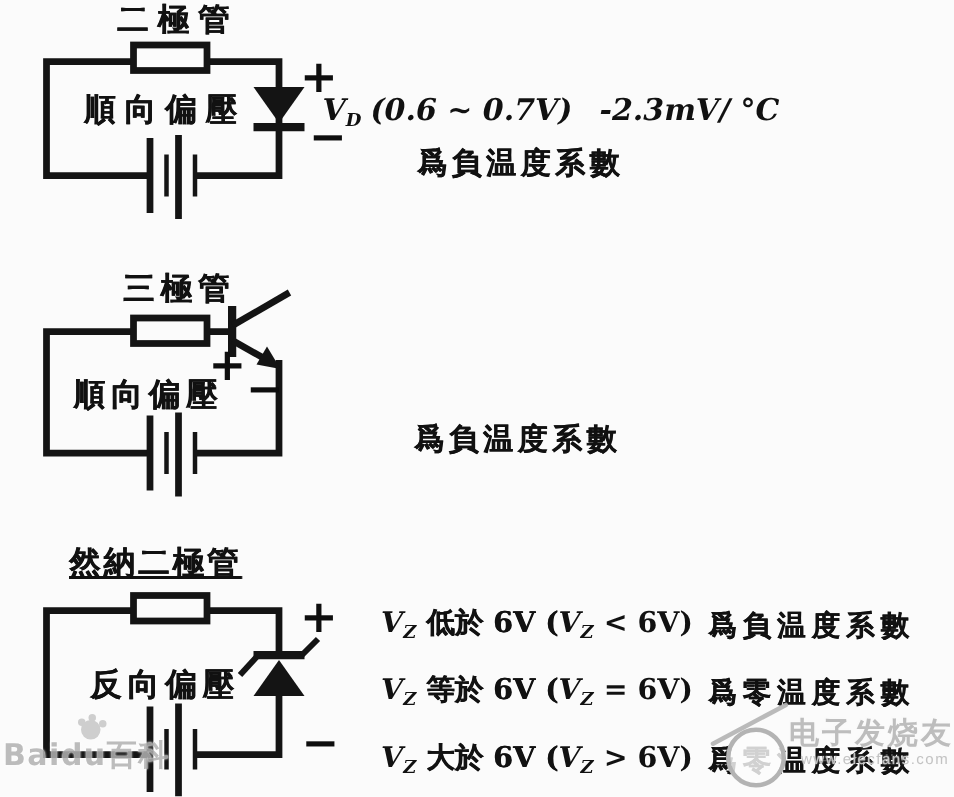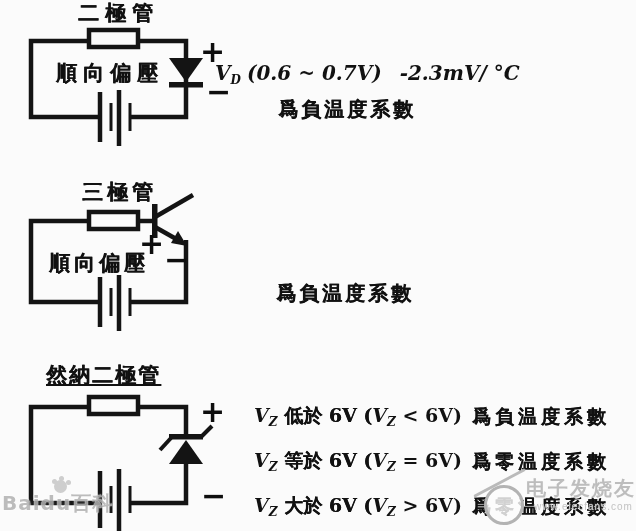--- a/index.html
+++ b/index.html
@@ -165,20 +165,21 @@
   </div>
   <div class="txt note" style="left:278px;top:98px;">爲負温度系數</div>
 
   <div class="txt cn" style="left:82px;top:181px;letter-spacing:4px;">三極管</div>
   <div class="txt cn" style="left:49px;top:252px;letter-spacing:4px;">順向偏壓</div>
   <div class="txt sign" style="left:139px;top:229px;">+</div>
   <div class="txt sign" style="left:164px;top:245px;">−</div>
   <div class="txt note" style="left:276px;top:282px;">爲負温度系數</div>
 
   <div class="txt cn" style="left:46px;top:364px;letter-spacing:2px;text-decoration:underline;">然納二極管</div>
+  <div class="txt cn" style="left:60px;top:445px;letter-spacing:4px;">反向偏壓</div>
   <div class="txt sign" style="left:200px;top:397px;">+</div>
   <div class="txt sign" style="left:201px;top:481px;">−</div>
 
   <div class="zrow" style="top:404px;">
     <span class="zcond"><i>V</i><sub>Z</sub><span class="cnpart"> 低於 6V (</span><i>V</i><sub>Z</sub><span> &lt; 6V)</span></span>
     <span class="znote">爲負温度系數</span>
   </div>
   <div class="zrow" style="top:449px;">
     <span class="zcond"><i>V</i><sub>Z</sub><span class="cnpart"> 等於 6V (</span><i>V</i><sub>Z</sub><span> = 6V)</span></span>
     <span class="znote">爲零温度系數</span>

